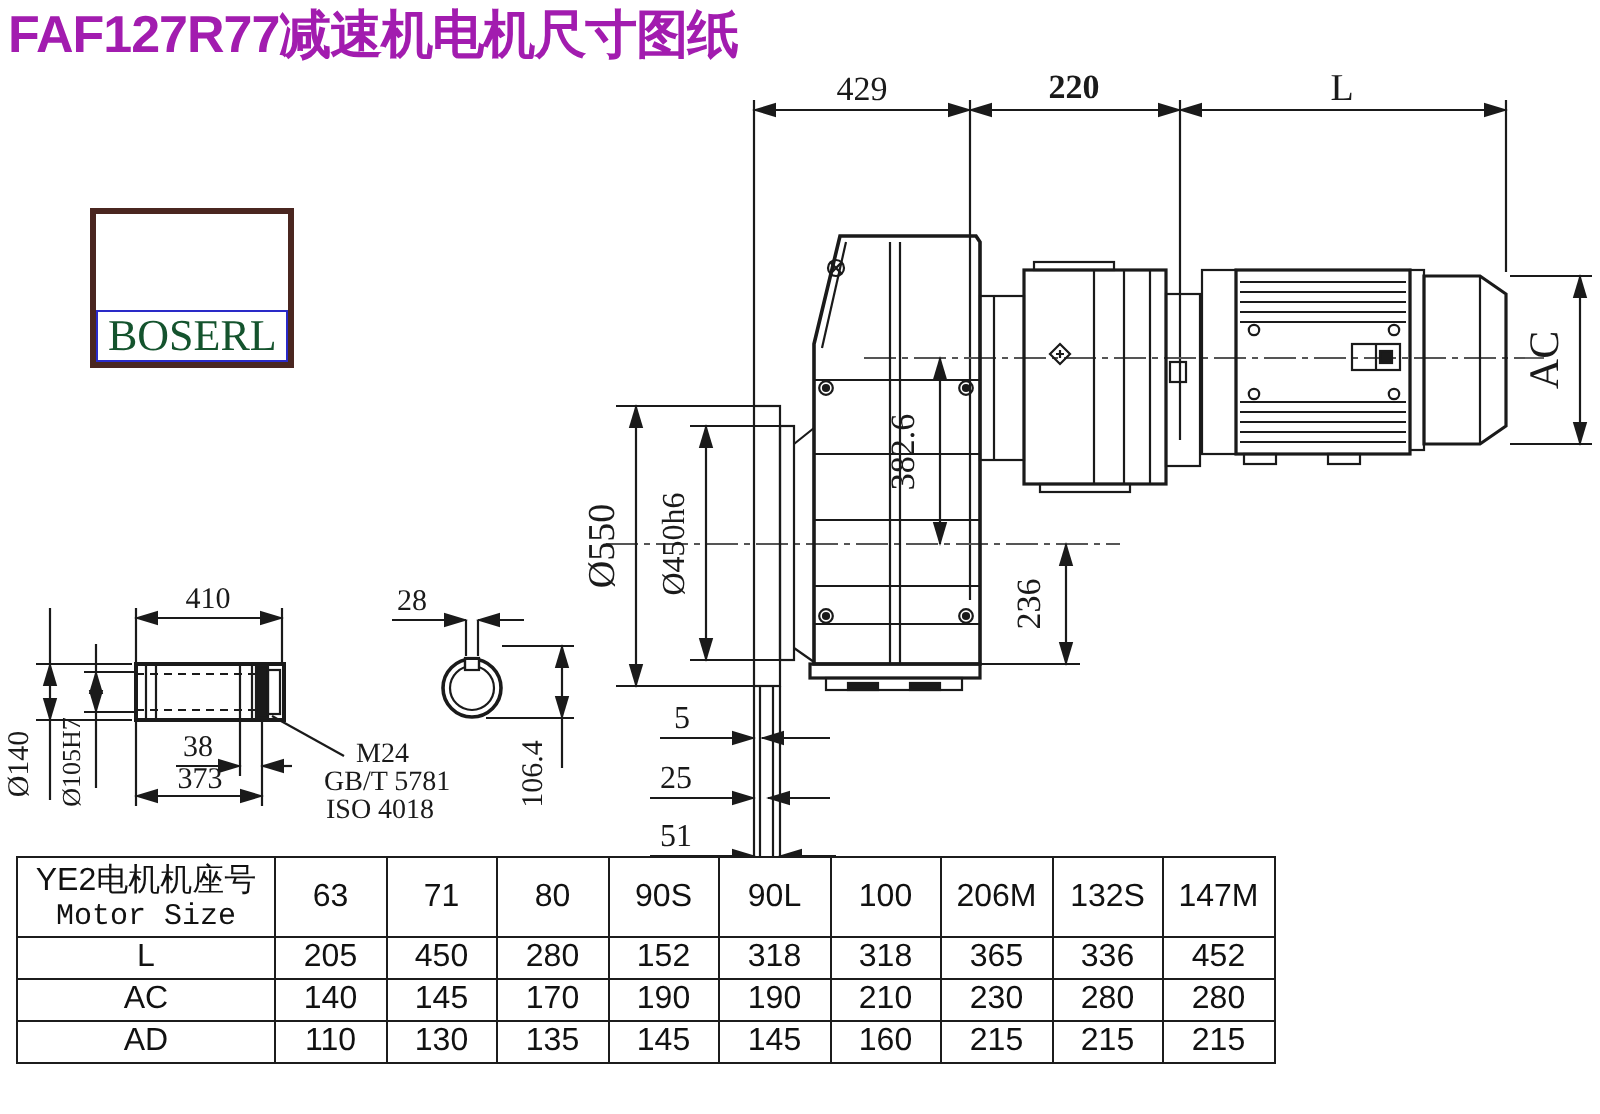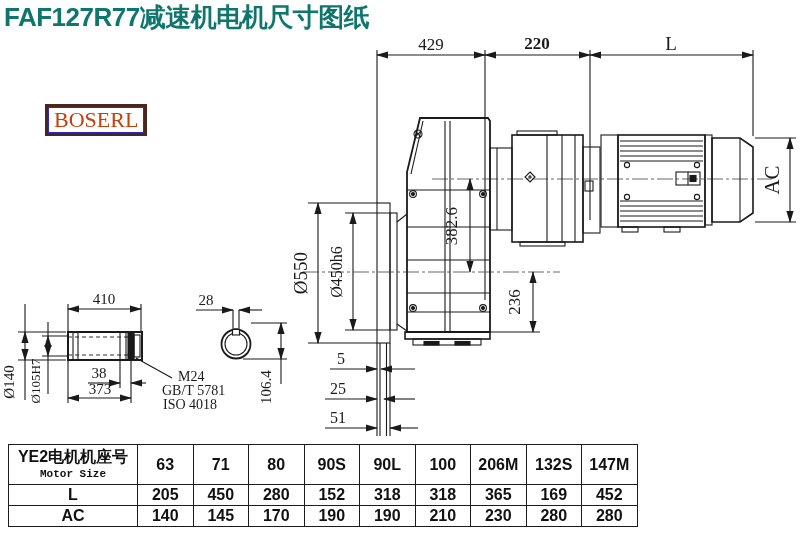--- a/index.html
+++ b/index.html
@@ -1,30 +1,30 @@
 <!DOCTYPE html>
 <html><head>
 <meta charset="utf-8">
 <style>
   html,body{margin:0;padding:0;}
   body{width:800px;height:557px;position:relative;background:#ffffff;overflow:hidden;
        font-family:"Liberation Sans",sans-serif;color:#111;}
-  .title{position:absolute;left:4px;top:0px;font-size:26px;font-weight:bold;color:#0f766e;
+  .title{position:absolute;left:4px;top:0px;font-size:26px;font-weight:bold;color:#a21caf;
          letter-spacing:-0.5px;white-space:nowrap;}
   .logo{position:absolute;left:45px;top:104px;border:3px solid #4a2620;background:#fff;}
   .logo-inner{border:1px solid #2a2ac8;padding:0 5px;font-family:"Liberation Serif",serif;
-              font-size:22px;line-height:24px;color:#c2410c;}
+              font-size:22px;line-height:24px;color:#14532d;margin-top:48px;}
   svg.drawing{position:absolute;left:0;top:32px;}
   svg text{font-family:"Liberation Serif",serif;fill:#1a1a1a;}
-  table.spec{position:absolute;left:8px;top:444px;border-collapse:collapse;table-layout:fixed;
-             background:#fff;font-weight:bold;}
+  table.spec{position:absolute;left:8px;top:428px;border-collapse:collapse;table-layout:fixed;
+             background:#fff;}
   table.spec td{border:1.6px solid #1c1c1c;text-align:center;vertical-align:middle;
                 padding:0;font-size:16px;color:#111;}
   td.hdrfirst div{line-height:19px;font-size:16px;}
-  td.hdrfirst .en{font-family:"Liberation Mono",monospace;font-size:11px;line-height:17px;}
+  td.hdrfirst .en{font-family:"Liberation Mono",monospace;font-size:15px;line-height:17px;}
   tr.hdr td{height:39px;font-size:16px;}
   tr.datarow td{height:20px;}
 </style>
 </head>
 <body>
 
 <div class="title">FAF127R77减速机电机尺寸图纸</div>
 
 <div class="logo">
   <div class="logo-inner">BOSERL</div>
@@ -234,29 +234,41 @@
   </tr>
   <tr class="datarow">
     <td>L</td>
     <td>205</td>
     <td>450</td>
     <td>280</td>
     <td>152</td>
     <td>318</td>
     <td>318</td>
     <td>365</td>
-    <td>169</td>
+    <td>336</td>
     <td>452</td>
   </tr>
   <tr class="datarow">
     <td>AC</td>
     <td>140</td>
     <td>145</td>
     <td>170</td>
     <td>190</td>
     <td>190</td>
     <td>210</td>
     <td>230</td>
     <td>280</td>
     <td>280</td>
   </tr>
+  <tr class="datarow">
+    <td>AD</td>
+    <td>110</td>
+    <td>130</td>
+    <td>135</td>
+    <td>145</td>
+    <td>145</td>
+    <td>160</td>
+    <td>215</td>
+    <td>215</td>
+    <td>215</td>
+  </tr>
 </tbody>
   </table>
 
 </body></html>

